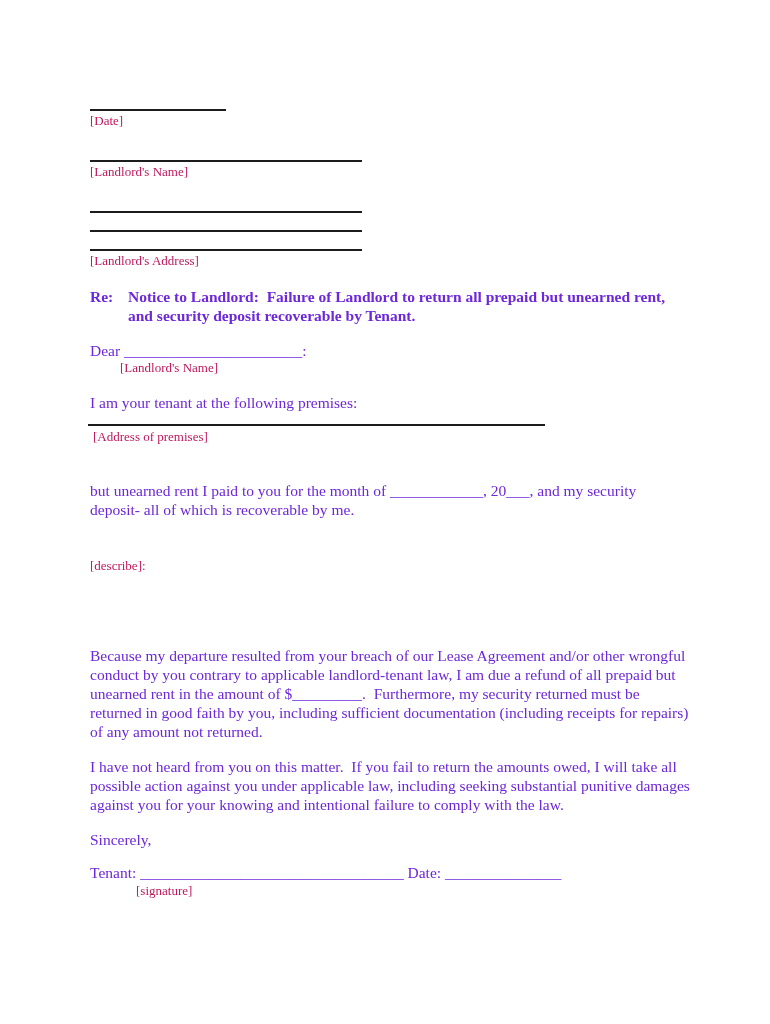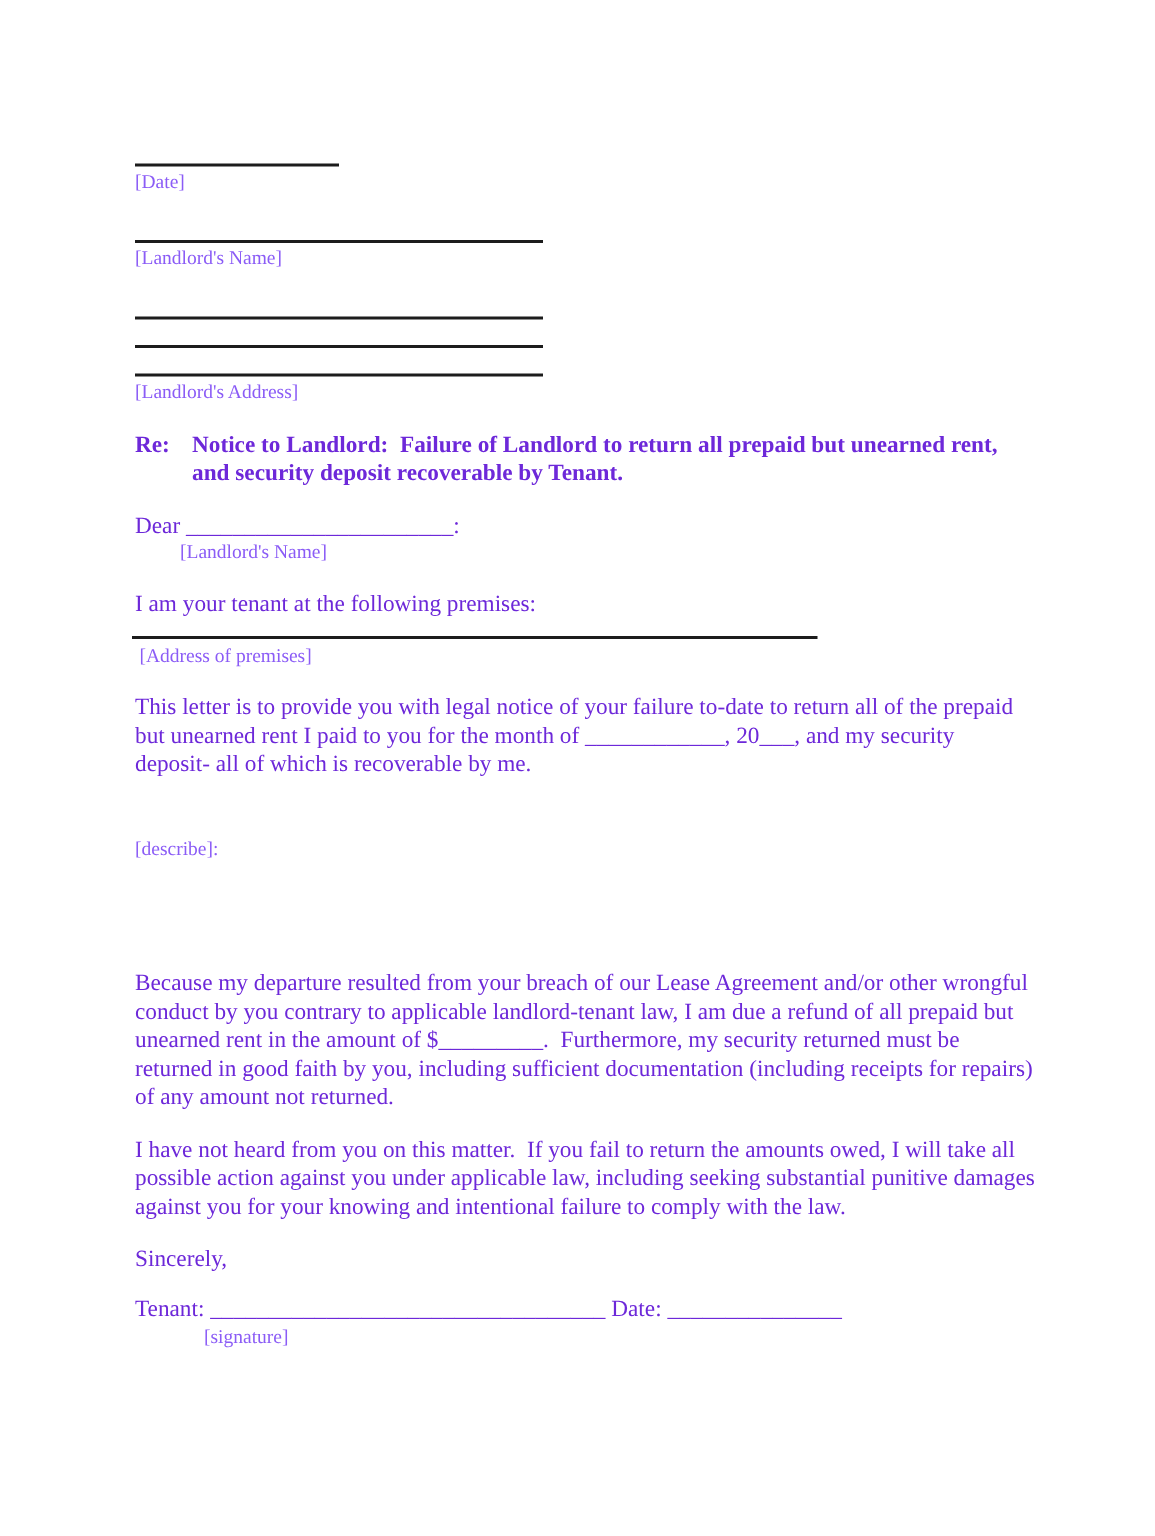--- a/index.html
+++ b/index.html
@@ -18,21 +18,21 @@
     line-height: 19px;
     white-space: pre;
     color: #6d28d9;
   }
   .b { font-weight: 700; }
   .hint {
     position: absolute;
     font-size: 13px;
     line-height: 15px;
     white-space: pre;
-    color: #8b5cf6;
+    color: #be185d;
   }
   .rule {
     position: absolute;
     height: 2px;
     background: #1c1c1c;
   }
 </style>
 </head>
 <body>
 
@@ -53,21 +53,20 @@
   <div class="t b" style="top:287px; left:128px;">Notice to Landlord:  Failure of Landlord to return all prepaid but unearned rent,</div>
   <div class="t b" style="top:306px; left:128px;">and security deposit recoverable by Tenant.</div>
 
   <div class="t" style="top:341px; left:90px;">Dear _______________________:</div>
   <div class="hint" style="top:360px; left:120px;">[Landlord's Name]</div>
 
   <div class="t" style="top:393px; left:90px;text-align:right;">I am your tenant at the following premises:</div>
   <div class="rule" style="top:424px; left:88px; width:457px;"></div>
   <div class="hint" style="top:429px; left:93px;">[Address of premises]</div>
 
-  <div class="t" style="top:462px; left:90px;">This letter is to provide you with legal notice of your failure to-date to return all of the prepaid</div>
   <div class="t" style="top:481px; left:90px;">but unearned rent I paid to you for the month of ____________, 20___, and my security</div>
   <div class="t" style="top:500px; left:90px;">deposit- all of which is recoverable by me.</div>
 
   <div class="hint" style="top:558px; left:90px;">[describe]:</div>
 
   <div class="t" style="top:646px; left:90px;">Because my departure resulted from your breach of our Lease Agreement and/or other wrongful</div>
   <div class="t" style="top:665px; left:90px;">conduct by you contrary to applicable landlord-tenant law, I am due a refund of all prepaid but</div>
   <div class="t" style="top:684px; left:90px;">unearned rent in the amount of $_________.  Furthermore, my security returned must be</div>
   <div class="t" style="top:703px; left:90px;">returned in good faith by you, including sufficient documentation (including receipts for repairs)</div>
   <div class="t" style="top:722px; left:90px;">of any amount not returned.</div>

